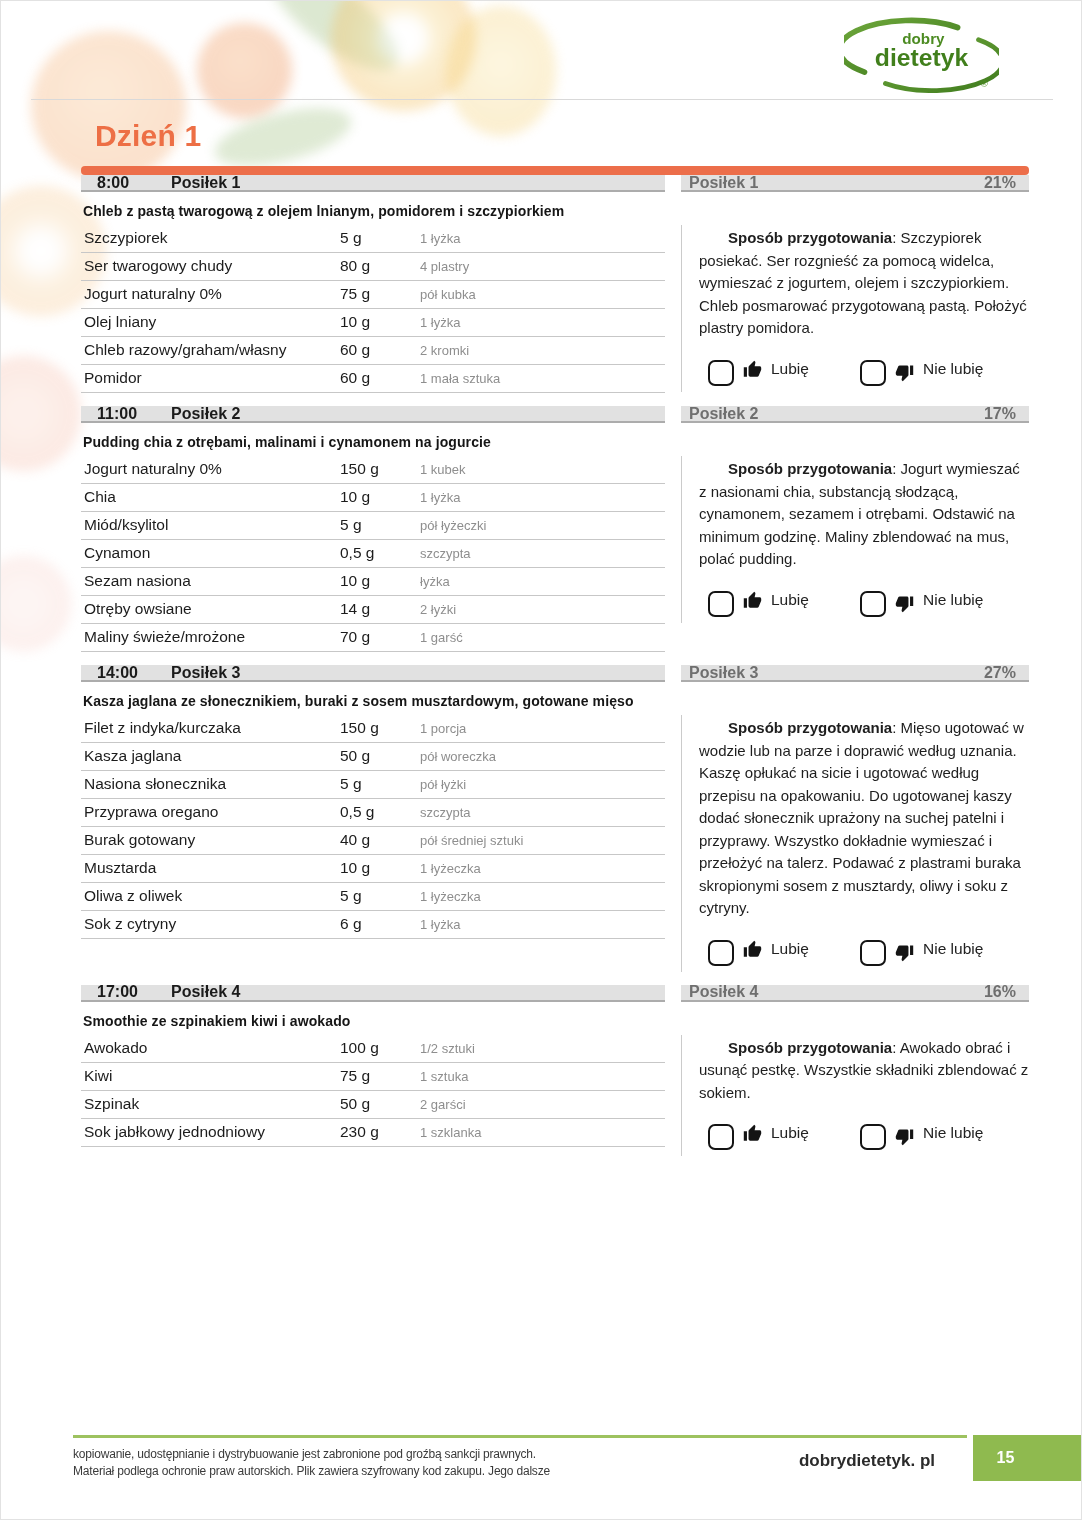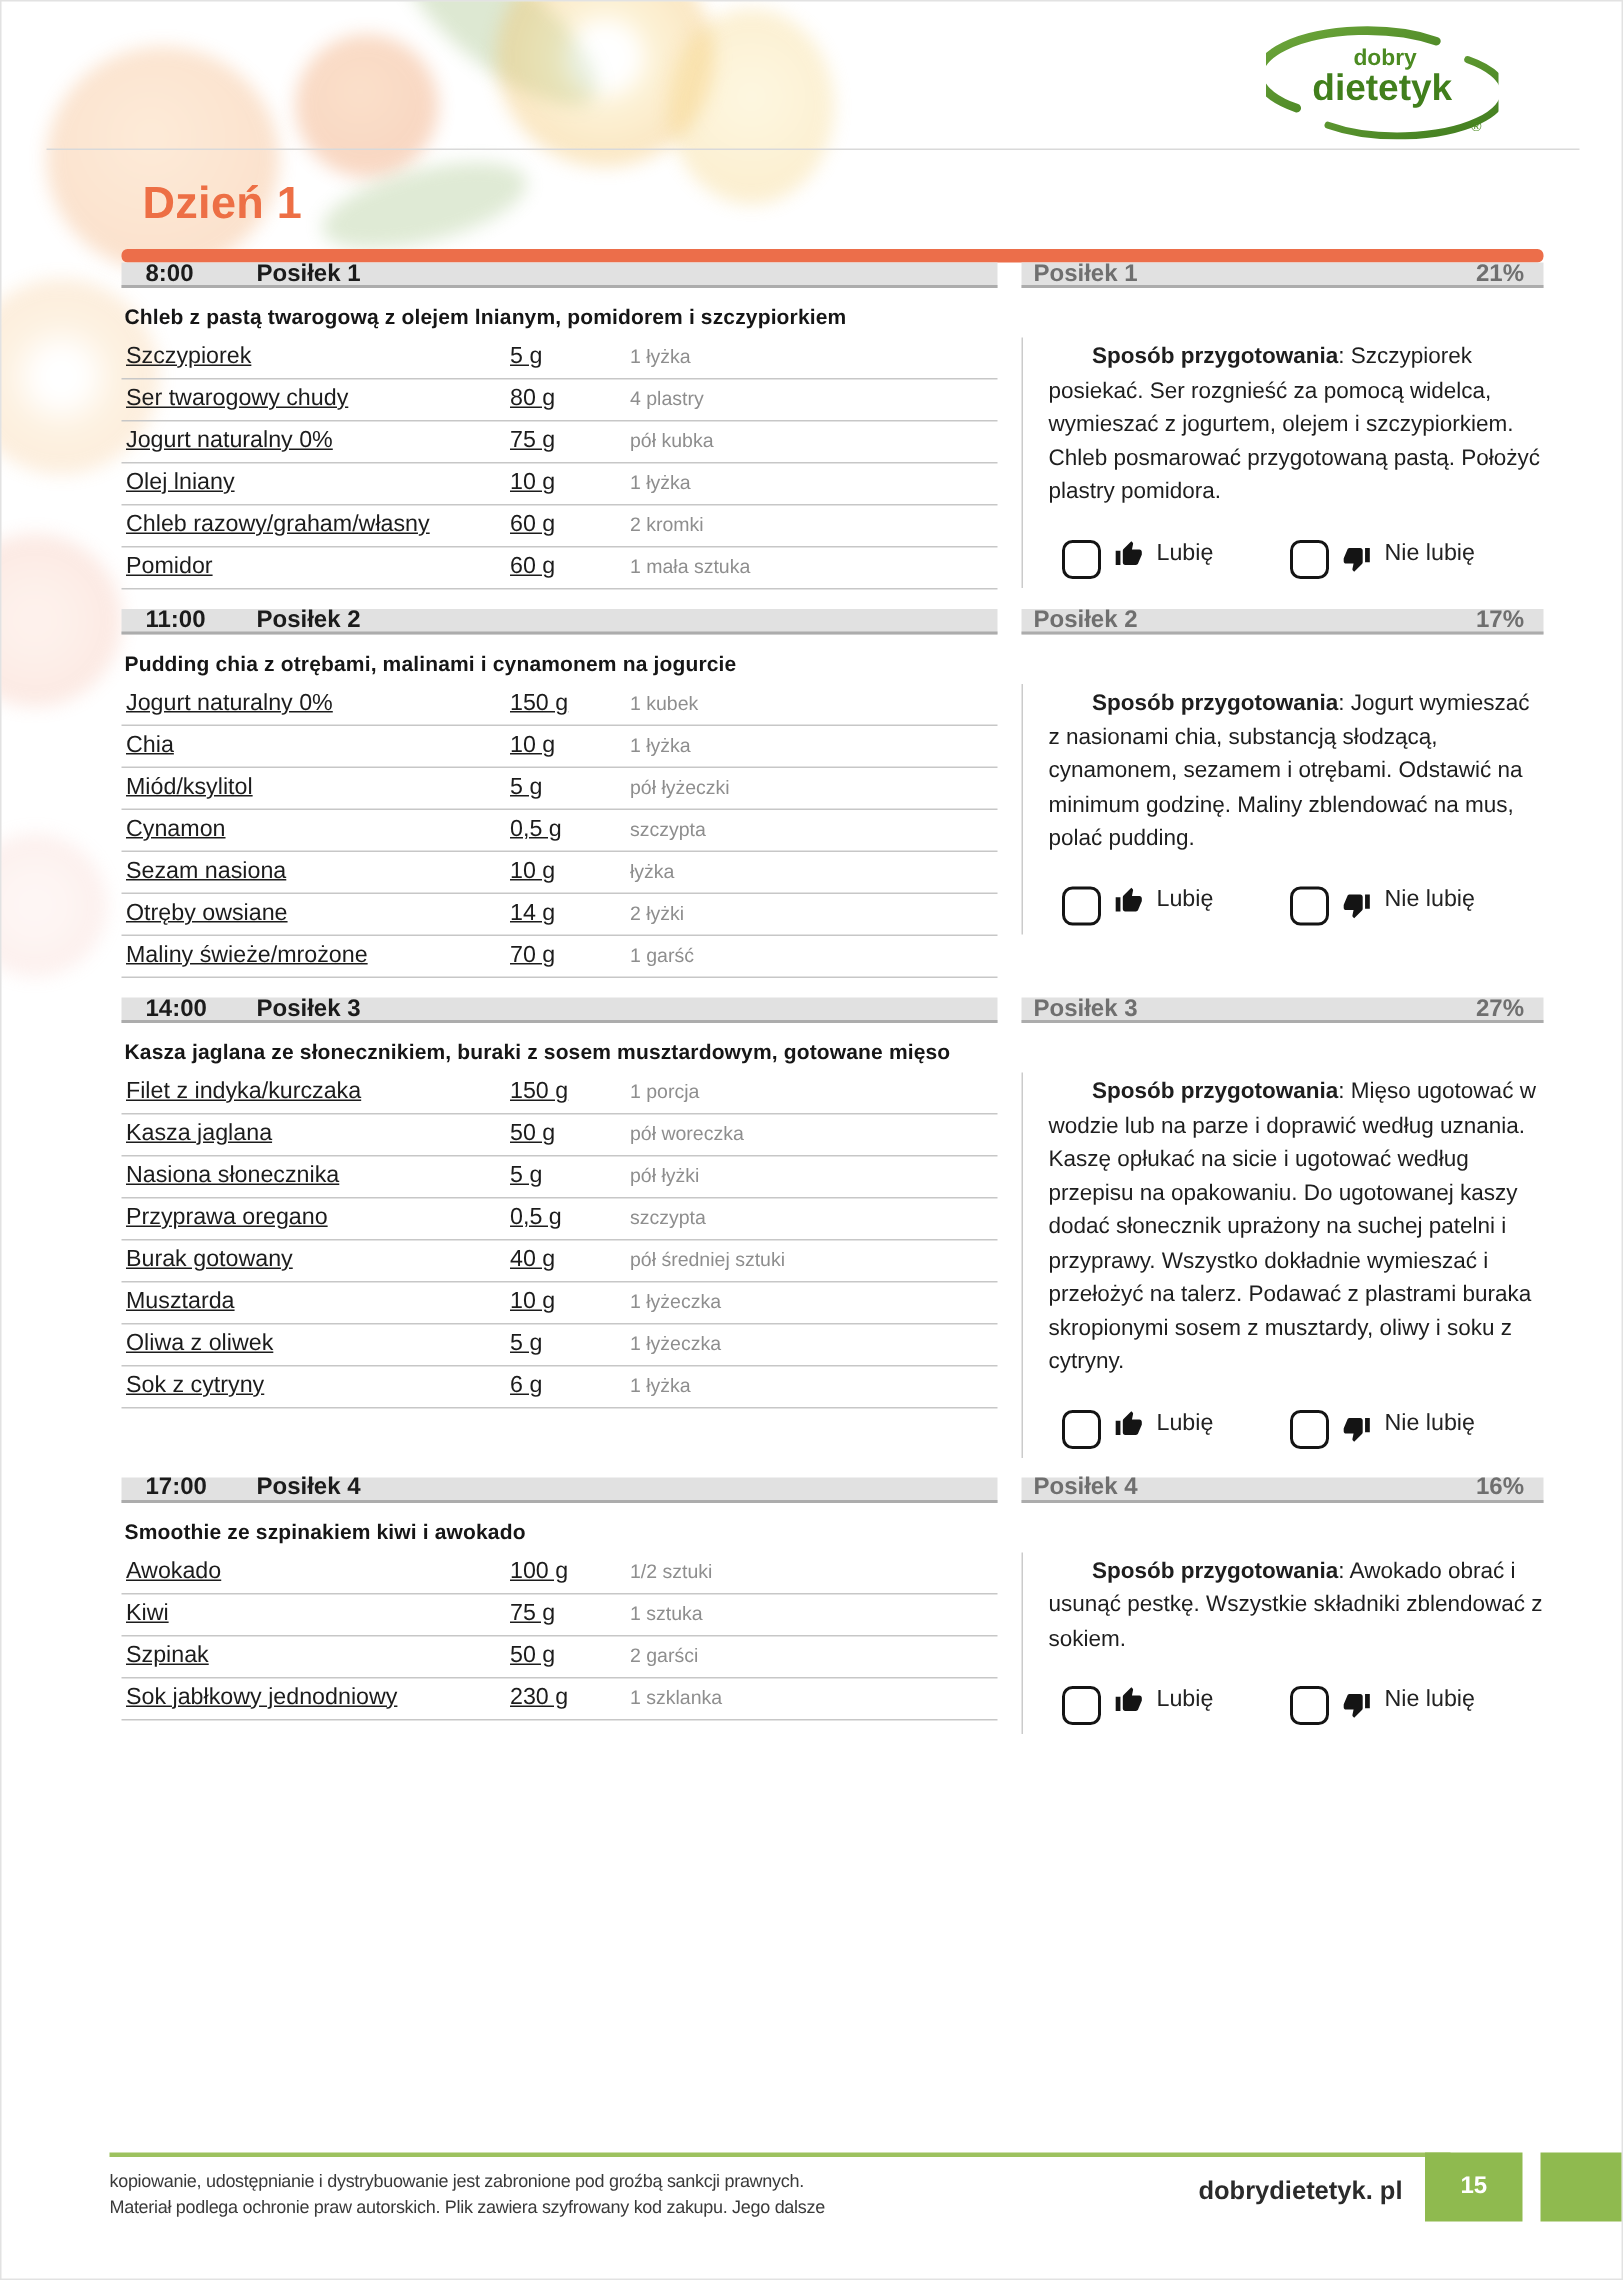--- a/index.html
+++ b/index.html
@@ -48,42 +48,42 @@
   .bar { height:17px; background:#E1E1E1; border-bottom:2px solid #ACACAC;
          display:flex; align-items:center; font-size:16px; font-weight:700; }
   .bar-left { color:#1b1b1b; }
   .bar-left .time { padding-left:16px; width:90px; }
   .bar-right { color:#6F6F6F; justify-content:space-between; padding:0 13px 0 8px; }
   .dish { font-size:14px; font-weight:700; color:#161616; margin:11px 0 6px 2px; letter-spacing:.1px; }
   .meal-body { display:grid; grid-template-columns:584px 1fr; column-gap:16px; align-items:start; }
 
   .ing-row { display:grid; grid-template-columns:256px 80px auto;
              border-bottom:1px solid #C7C7C7; padding:4px 0 5px 3px; align-items:center; }
-  .ing-name, .ing-amt { font-size:15.5px; color:#1c1c1c;text-decoration:underline; }
+  .ing-name, .ing-amt { font-size:15.5px; color:#1c1c1c; }
   .ing-unit { font-size:13px; color:#8E8E8E; display:inline-block; max-width:105px; line-height:15px; }
 
   .panel { border-left:1px solid #CBCBCB; padding:2px 0 2px 17px; }
   .prep { font-size:15px; line-height:22.5px; color:#1e1e1e; }
   .prep b { font-weight:700;margin-left:29px; }
   .votes { display:flex; margin:20px 0 4px 9px; }
   .vote { display:flex; align-items:flex-start; width:152px; cursor:pointer; }
   .cb { width:26px; height:26px; border:2.5px solid #141414; border-radius:7px; background:#fff; flex:0 0 auto; }
   .thumb { width:19px; height:19px; margin:0 9px 0 9px; fill:#141414; flex:0 0 auto; }
   .thumb-down { position:relative; top:3px; }
   .vote-label { font-size:15.5px; color:#222; white-space:nowrap; }
 
   
   .footer { position:absolute; left:0; right:0; bottom:0; height:84px; z-index:2; }
   .footer-line { position:absolute; top:0; left:72px; width:894px; height:3px; background:#9DC25F; }
   .footer-note { position:absolute; top:11px; left:72px; width:560px;
                  font-size:12px; line-height:17px; color:#3a3a3a;
                  font-family:"Liberation Sans", sans-serif; letter-spacing:-.2px; }
   .footer-site { position:absolute; top:16px; right:146px; font-size:17px; font-weight:700; color:#2b2b2b; }
   .sq { position:absolute; top:0; height:46px; background:#8FBA4F; }
-  .sq-page { left:949px; width:65px; color:#fff; font-size:16px; font-weight:700;
+  .sq-page { left:972px; width:65px; color:#fff; font-size:16px; font-weight:700;
              display:flex; align-items:center; justify-content:center; }
   .sq-end { left:1026px; width:56px; }
 </style>
 </head>
 <body>
 
 <div class="page">
 
   <div class="bg-deco">
     <div class="blob b-orange1"></div>

